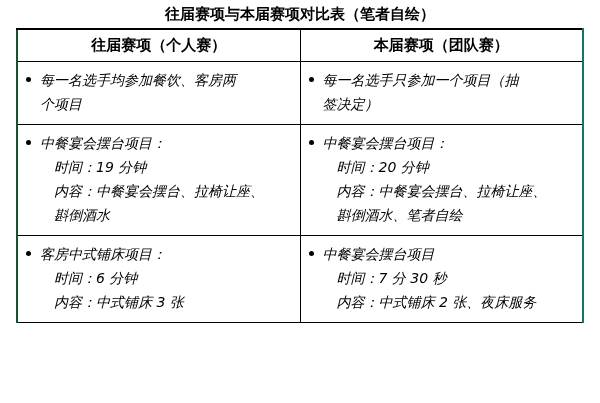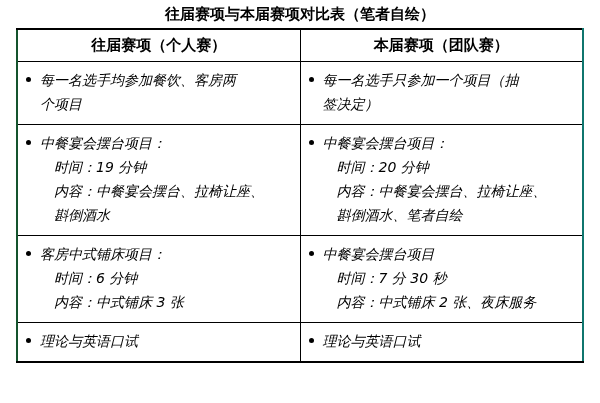--- a/index.html
+++ b/index.html
@@ -173,34 +173,16 @@
           <div class="bullet-line">
             <span class="dot"></span>
             <span>中餐宴会摆台项目</span>
           </div>
           <div class="sub-line">时间：7 分 30 秒</div>
           <div class="sub-line">内容：中式铺床 2 张、夜床服务</div>
         </div>
       </td>
     </tr>
 
-    <tr class="last-row">
-      <td class="outer-left">
-        <div class="cell">
-          <div class="bullet-line">
-            <span class="dot"></span>
-            <span>理论与英语口试</span>
-          </div>
-        </div>
-      </td>
-      <td class="outer-right">
-        <div class="cell">
-          <div class="bullet-line">
-            <span class="dot"></span>
-            <span>理论与英语口试</span>
-          </div>
-        </div>
-      </td>
-    </tr>
   </tbody>
     </table>
 
 </div>
 
 </body></html>

